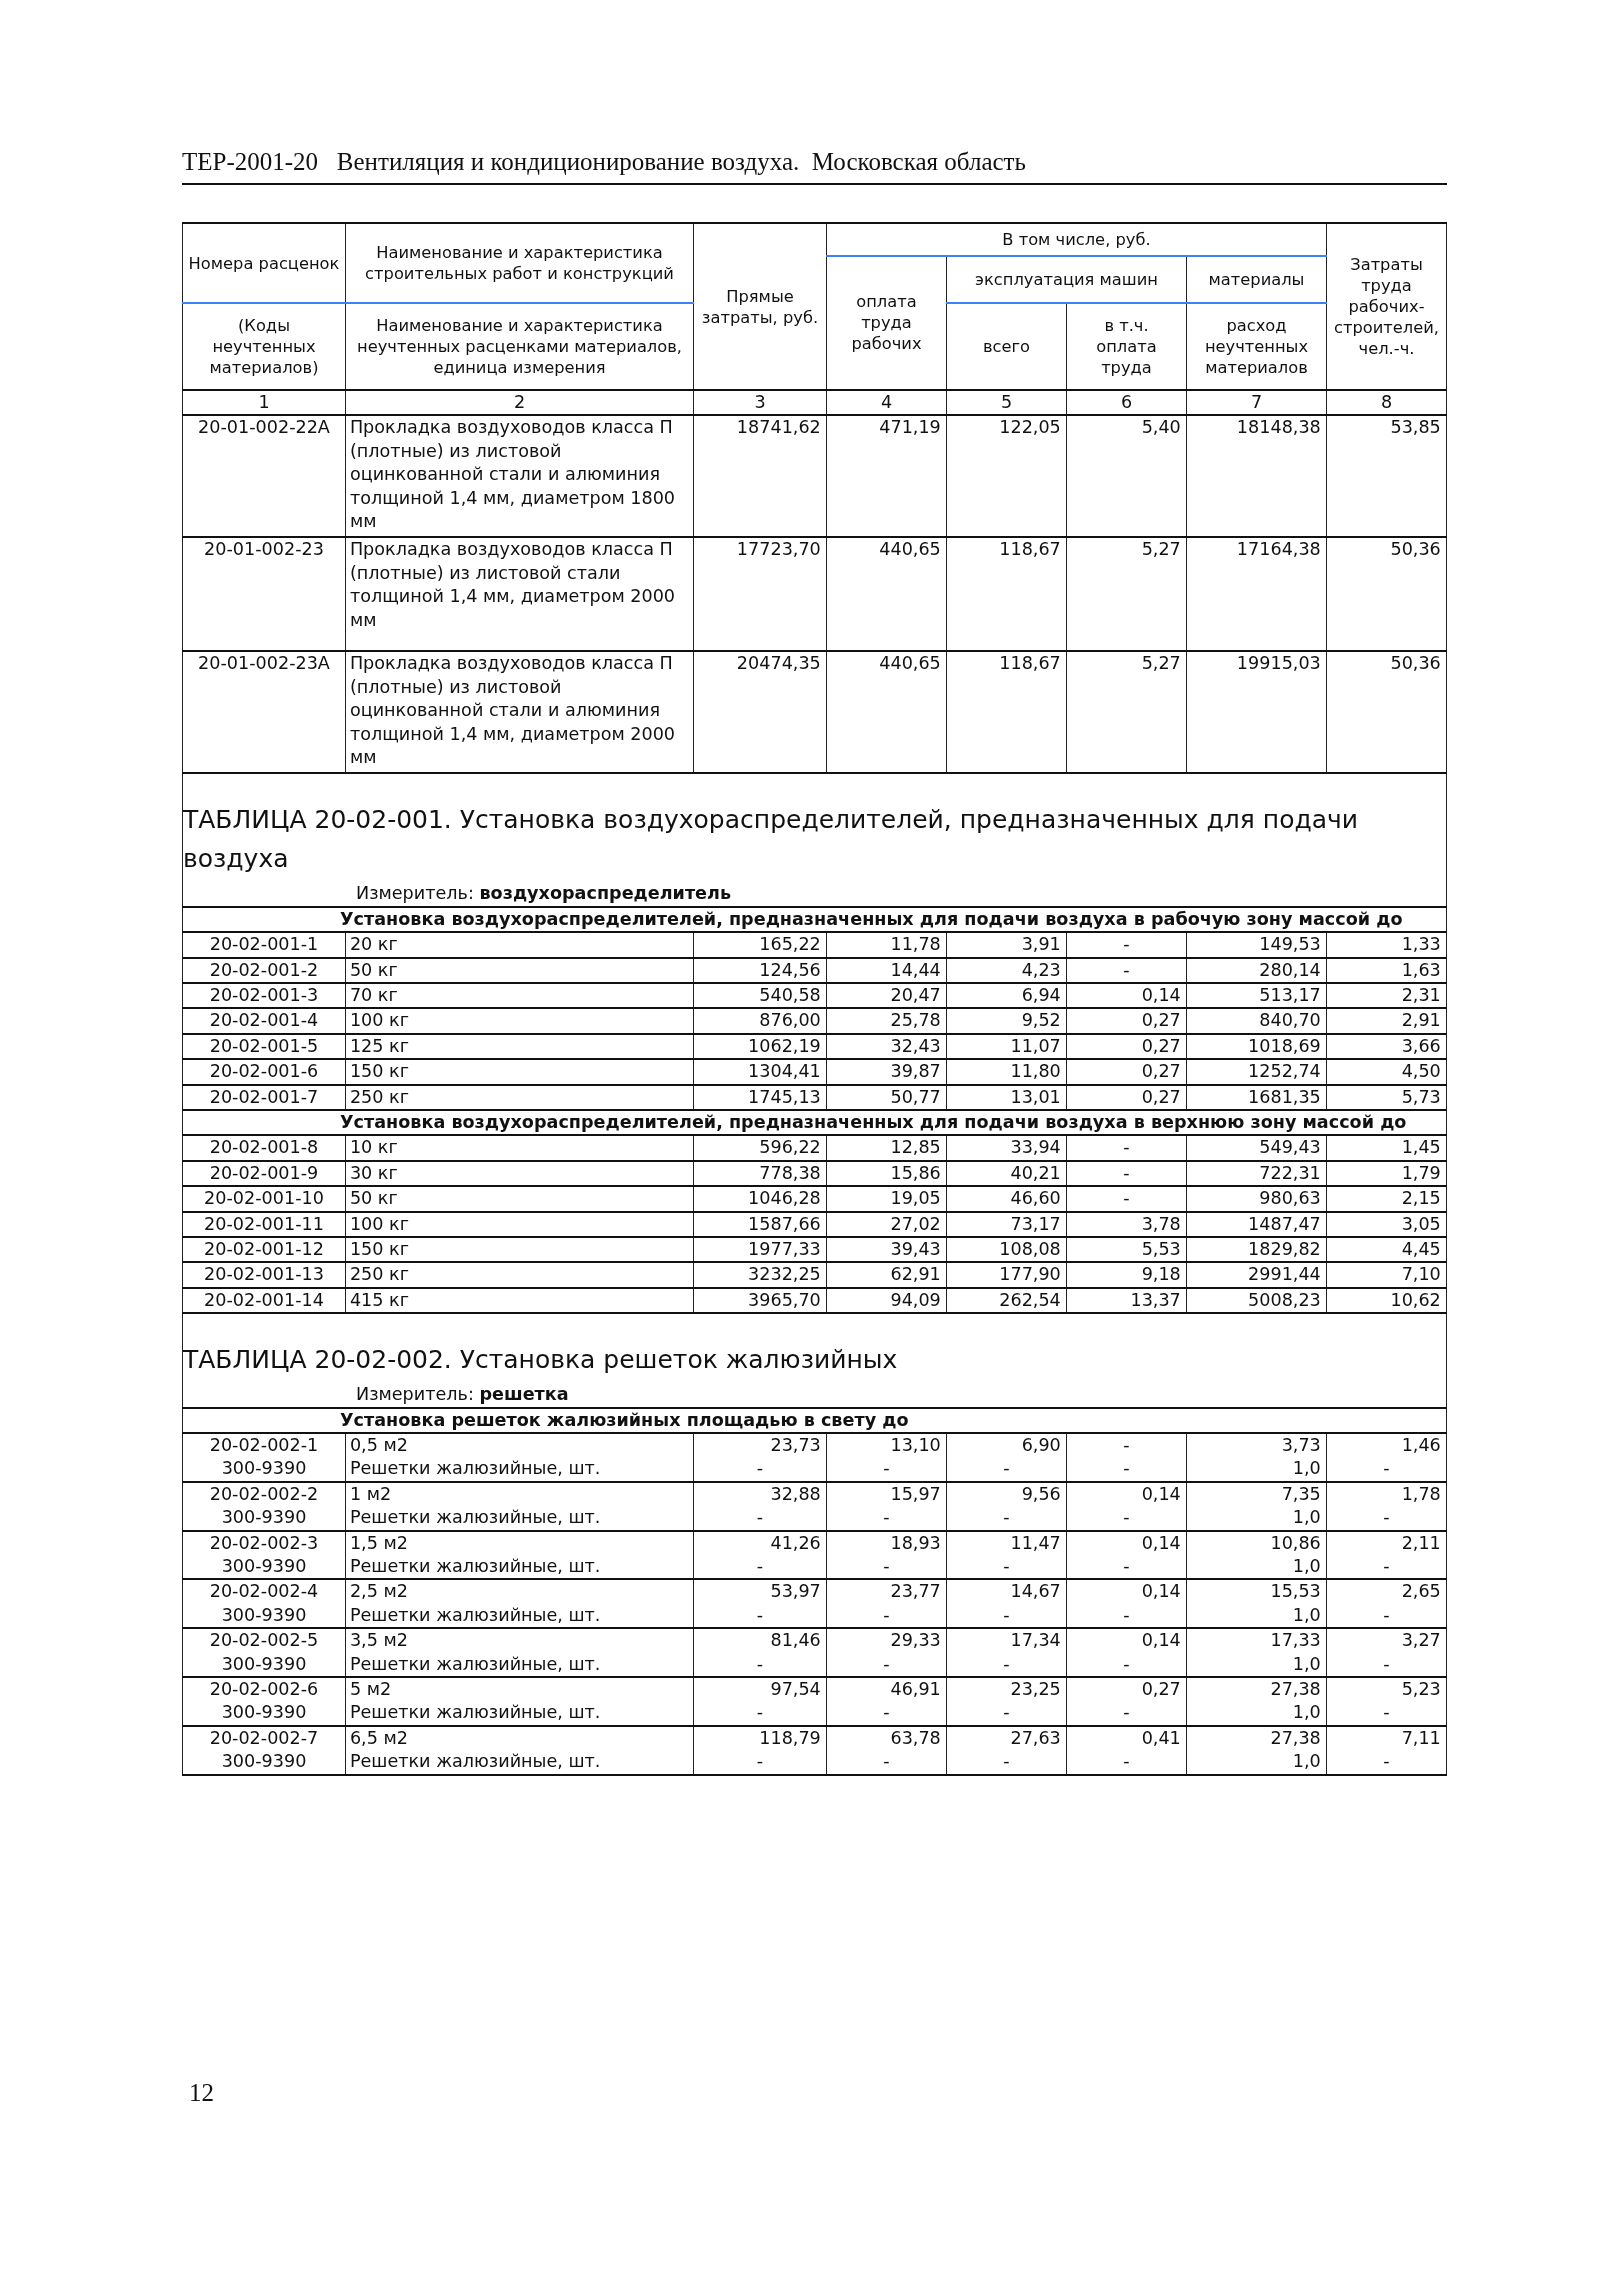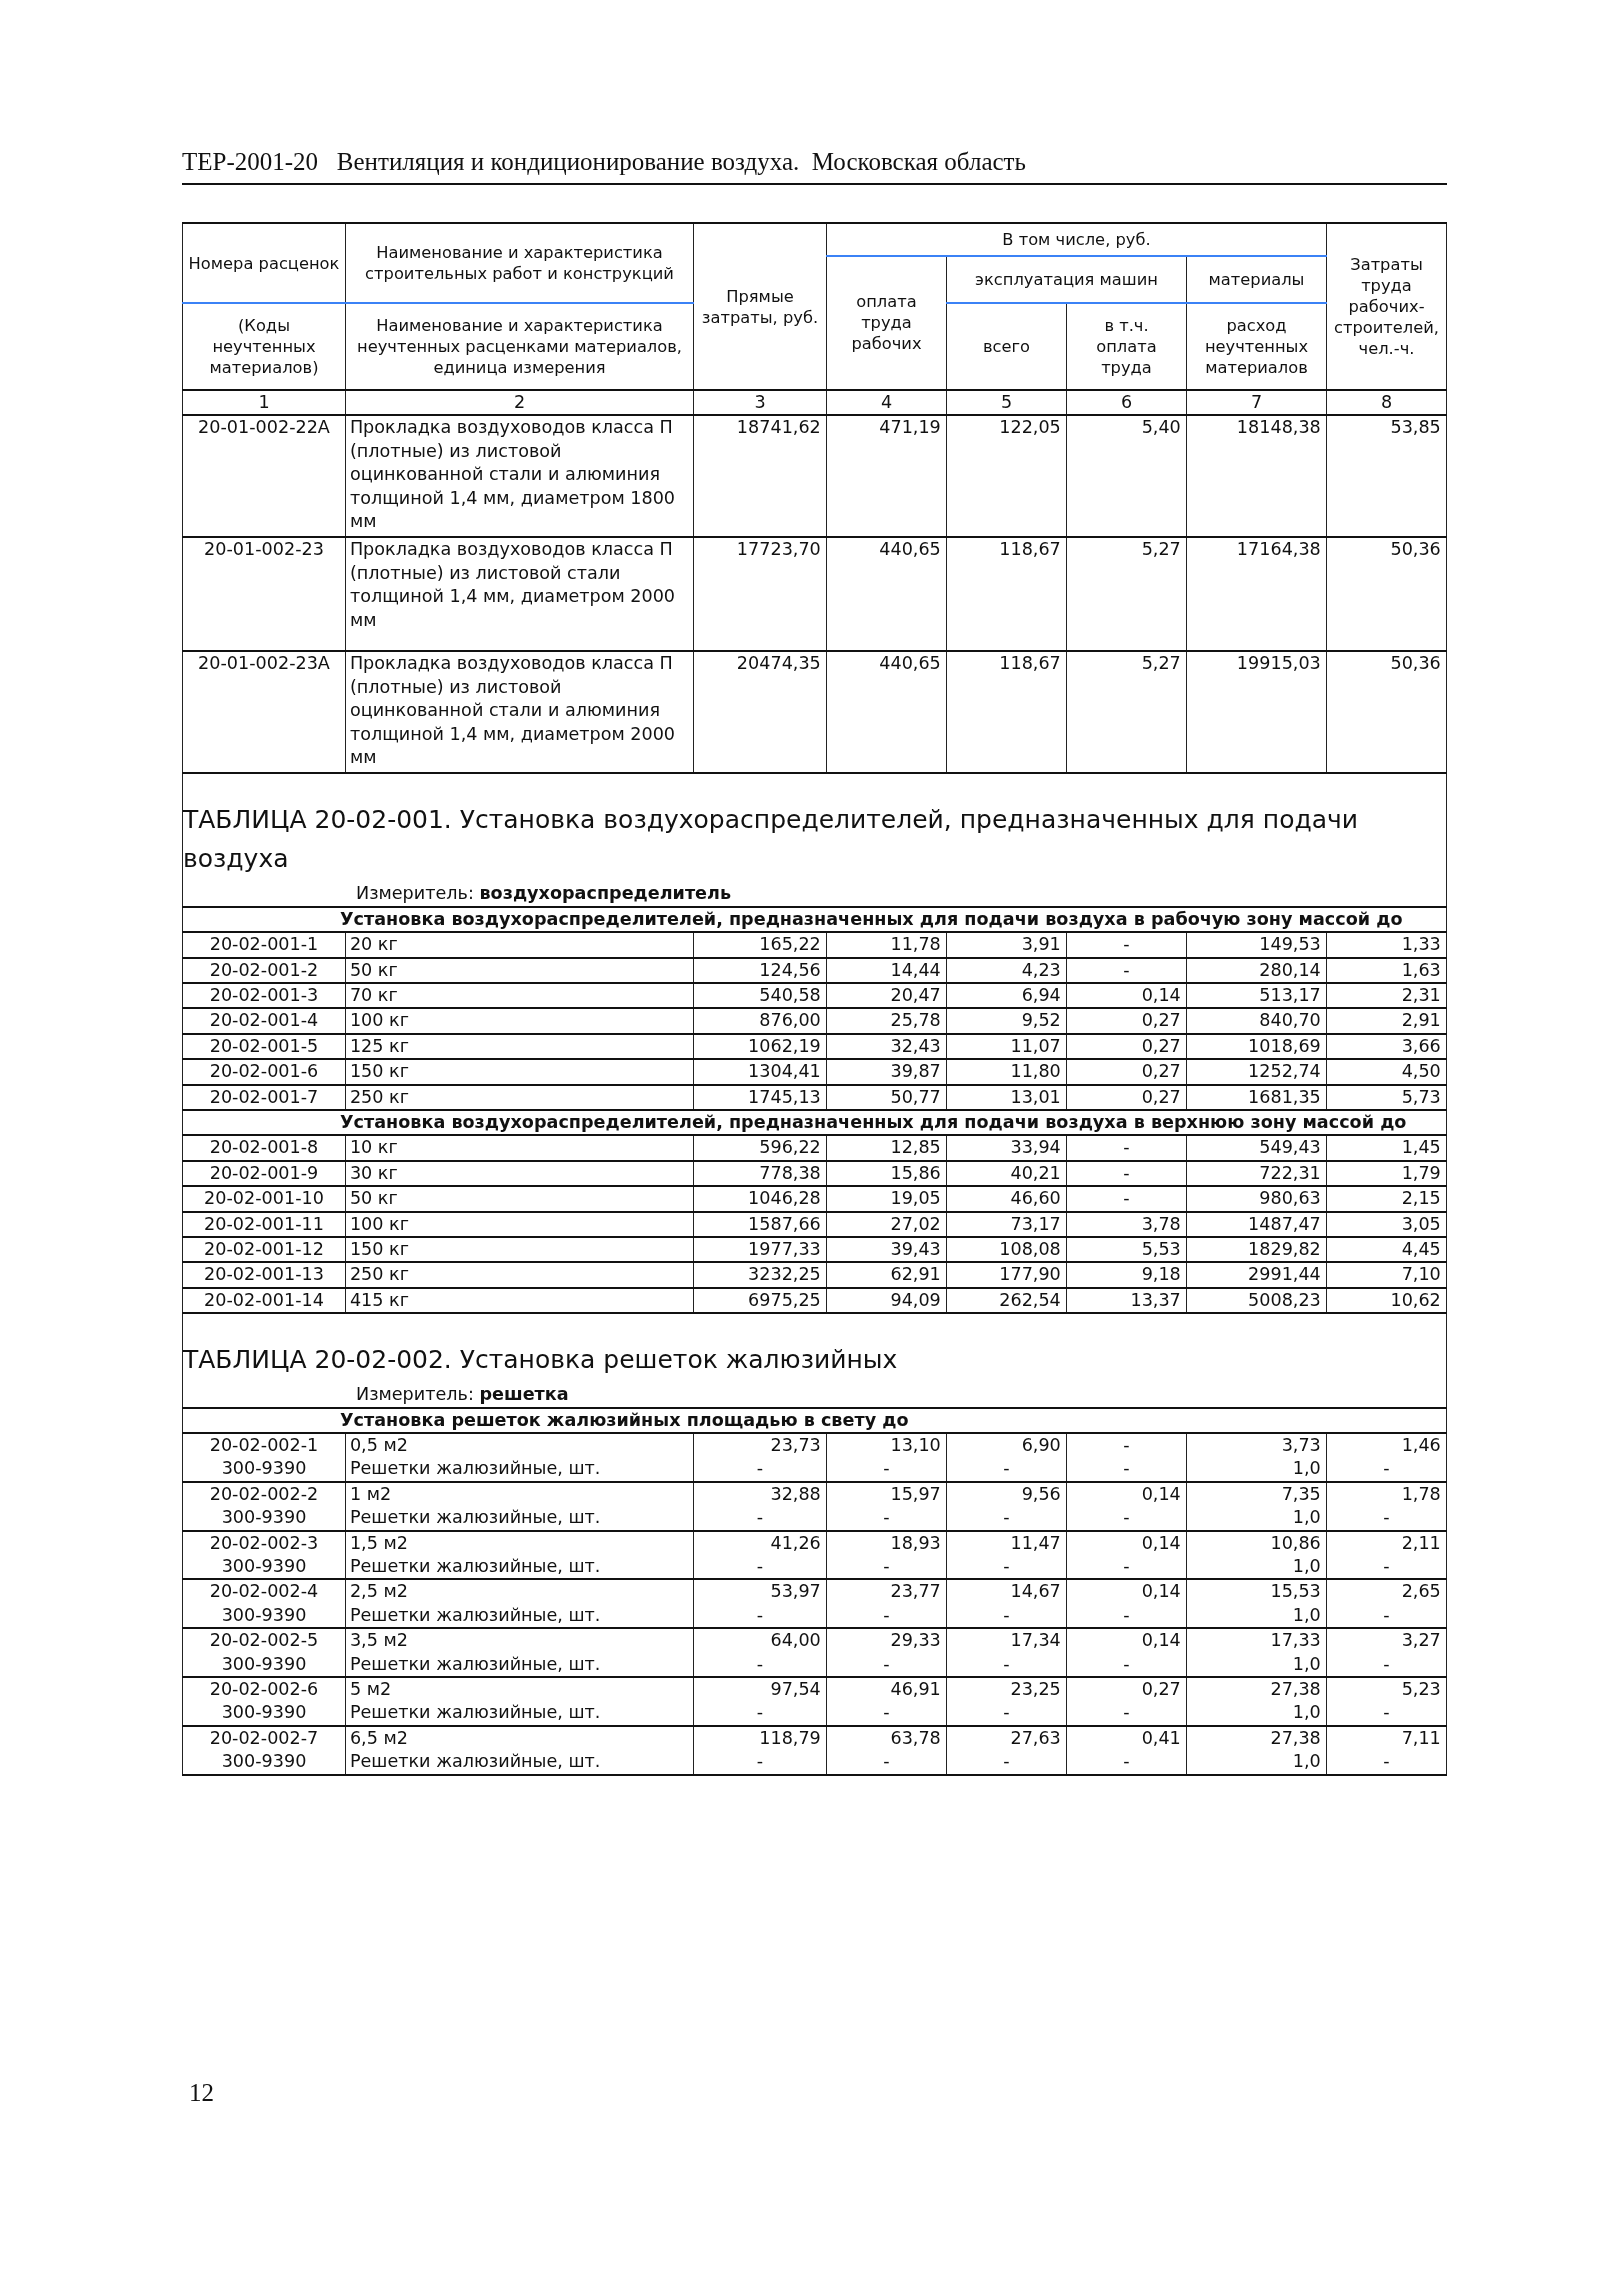--- a/index.html
+++ b/index.html
@@ -273,21 +273,21 @@
       <td class="num">3232,25</td>
       <td class="num">62,91</td>
       <td class="num">177,90</td>
       <td class="num">9,18</td>
       <td class="num">2991,44</td>
       <td class="num">7,10</td>
     </tr>
     <tr class="bt">
       <td class="code">20-02-001-14</td>
       <td class="desc">415 кг</td>
-      <td class="num">6975,25</td>
+      <td class="num">3965,70</td>
       <td class="num">94,09</td>
       <td class="num">262,54</td>
       <td class="num">13,37</td>
       <td class="num">5008,23</td>
       <td class="num">10,62</td>
     </tr>
 
     <tr class="bt section-row">
       <td colspan="8" class="table-title">ТАБЛИЦА  20-02-002.  Установка решеток жалюзийных</td>
     </tr>
@@ -380,21 +380,21 @@
       <td class="ctr">-</td>
       <td class="ctr">-</td>
       <td class="ctr">-</td>
       <td class="num">1,0</td>
       <td class="ctr">-</td>
     </tr>
 
     <tr class="bt">
       <td class="code">20-02-002-5</td>
       <td class="desc">3,5 м2</td>
-      <td class="num">64,00</td>
+      <td class="num">81,46</td>
       <td class="num">29,33</td>
       <td class="num">17,34</td>
       <td class="num">0,14</td>
       <td class="num">17,33</td>
       <td class="num">3,27</td>
     </tr>
     <tr class="sub-row">
       <td class="code">300-9390</td>
       <td class="desc">Решетки жалюзийные, шт.</td>
       <td class="ctr">-</td>

